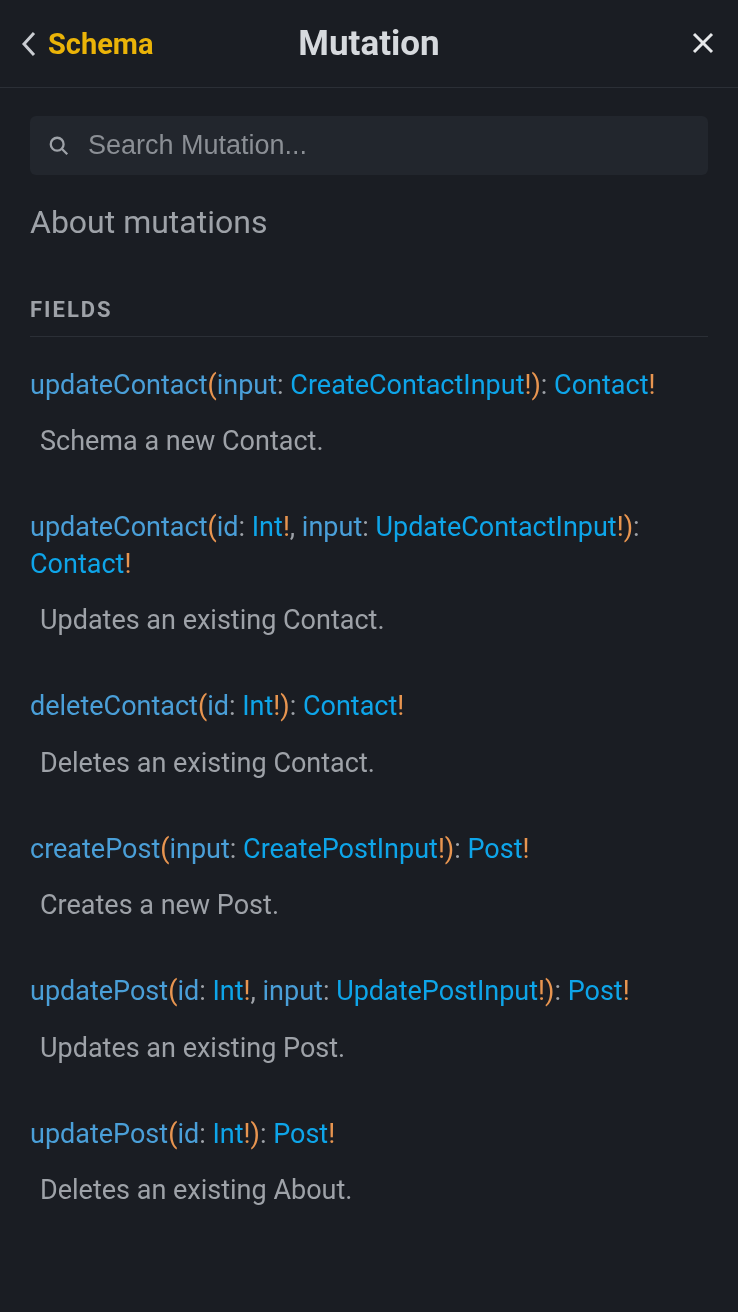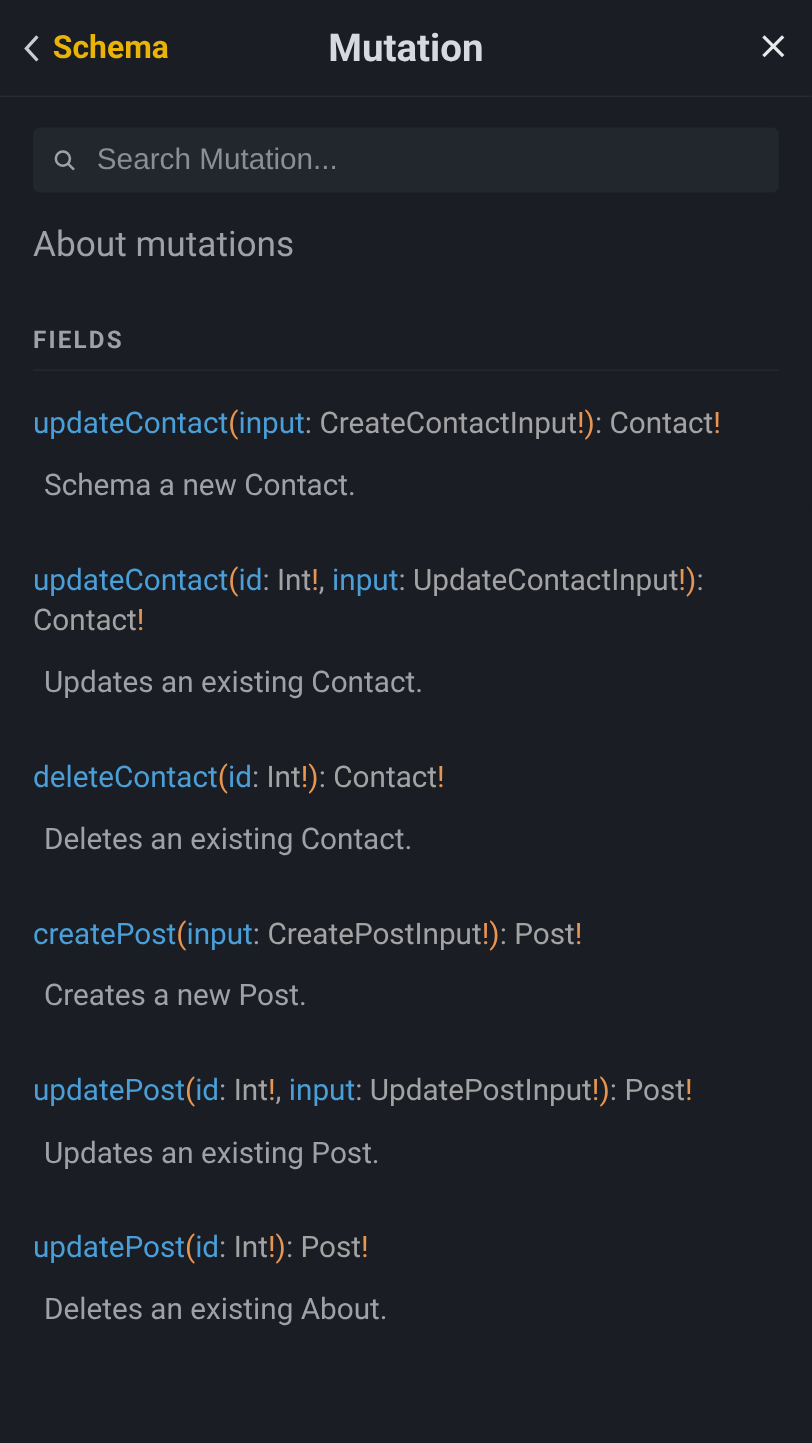--- a/index.html
+++ b/index.html
@@ -113,21 +113,21 @@
       margin-bottom: 22px;
       word-wrap: break-word;
     }
     .field-desc {
       font-size: 27px;
       color: #9ea2a8;
       padding-left: 10px;
     }
     .t-blue { color: #4a9fd8; cursor: pointer; }
     .t-orange { color: #e89550; }
-    .t-red { color: #a3a3a3; cursor: pointer; text-align: center; }
+    .t-red { color: #0ea5e9; cursor: pointer; text-align: center; }
     .t-punct { color: #9ea2a8; }
   </style>
 </head>
 <body>
 
 <div class="header">
   <div class="header-left">
     <svg class="chevron-left" viewBox="0 0 18 28">
       <polyline points="14,3 4,14 14,25"></polyline>
     </svg>

